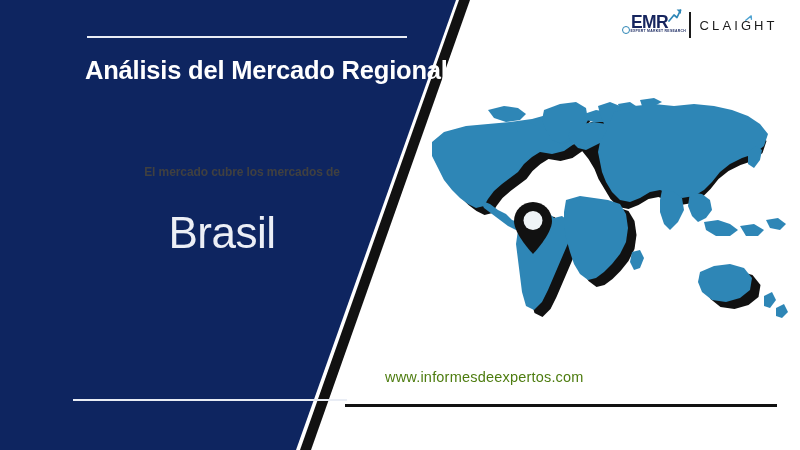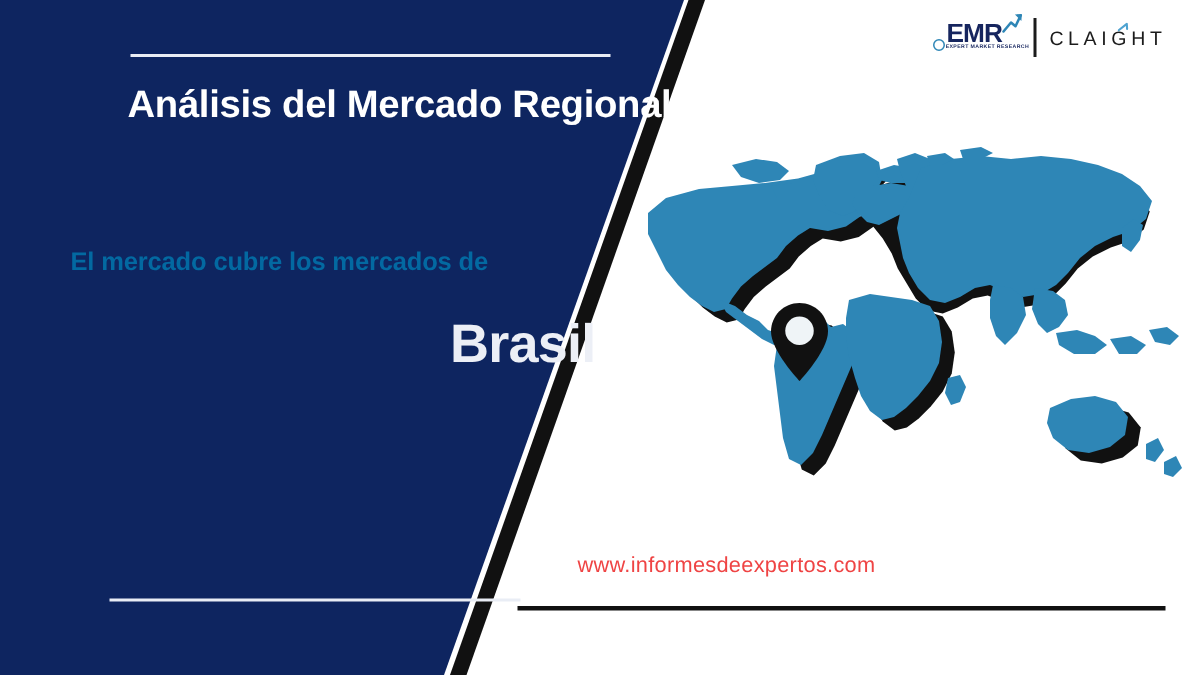--- a/index.html
+++ b/index.html
@@ -61,50 +61,50 @@
     font-size:25.5px;
     font-weight:bold;
     letter-spacing:-0.2px;
     line-height:1.2;
   }
 
   .subtitle {
     position:absolute;
     left:0; top:165px;
     width:390px;
-    text-align:left;
-    color:#0369a1;
-    font-size:17px;
+    text-align:center;
+    color:#404040;
+    font-size:12px;
     font-weight:bold;
     letter-spacing:-0.1px;
   }
 
   .country {
     position:absolute;
     left:0; top:208px;
     width:350px;
-    text-align:right;
+    text-align:center;
     color:#eceff6;
-    font-size:36px;
-    font-weight:bold;
+    font-size:44px;
+    font-weight:normal;
     letter-spacing:-0.5px;
   }
 
   .bottom-rule {
     position:absolute;
     left:26px; top:399px;
     width:274px; height:2px;
     background:#e9edf5;
   }
 
   
   .url-text {
     position:absolute;
     left:385px; top:369px;
-    color:#ef4444;
+    color:#4d7c0f;
     font-size:14.5px;
     letter-spacing:0.2px;
     z-index:6;
   }
 
   .bottom-black-rule {
     position:absolute;
     left:345px; top:404px;
     width:432px; height:3px;
     background:#111111;

